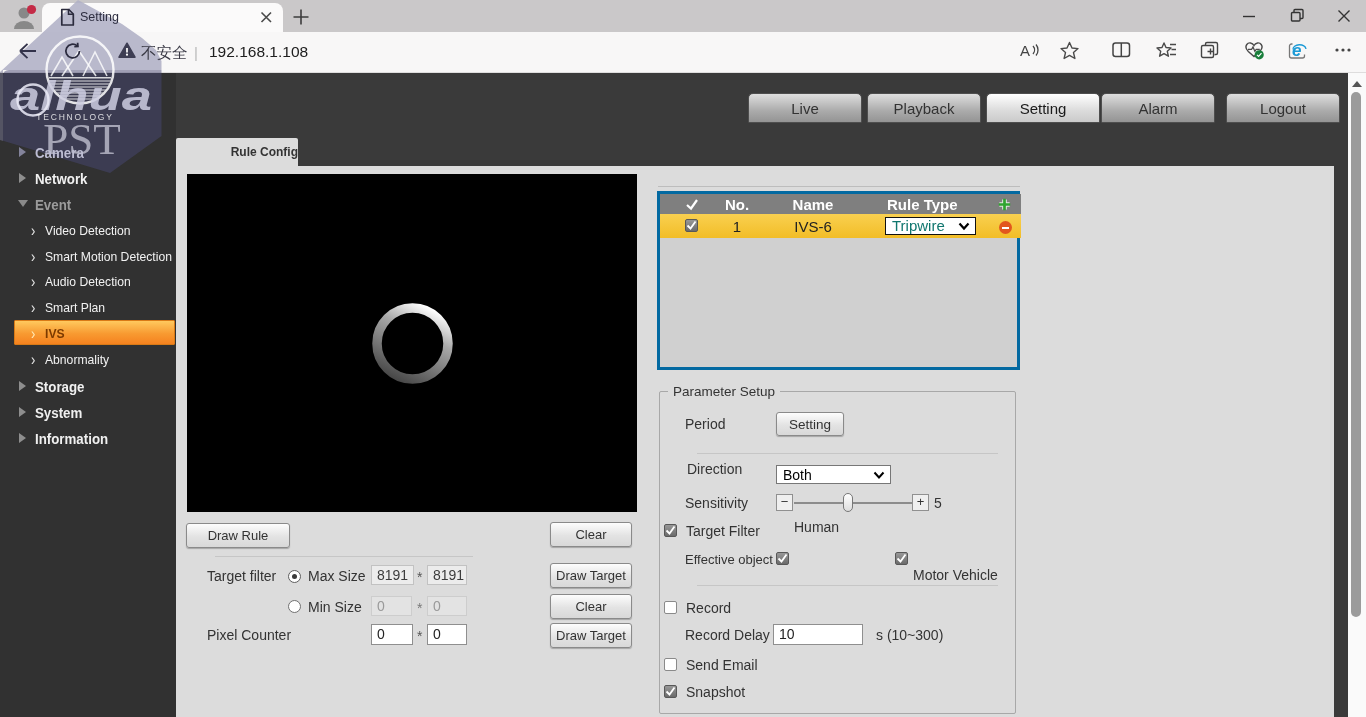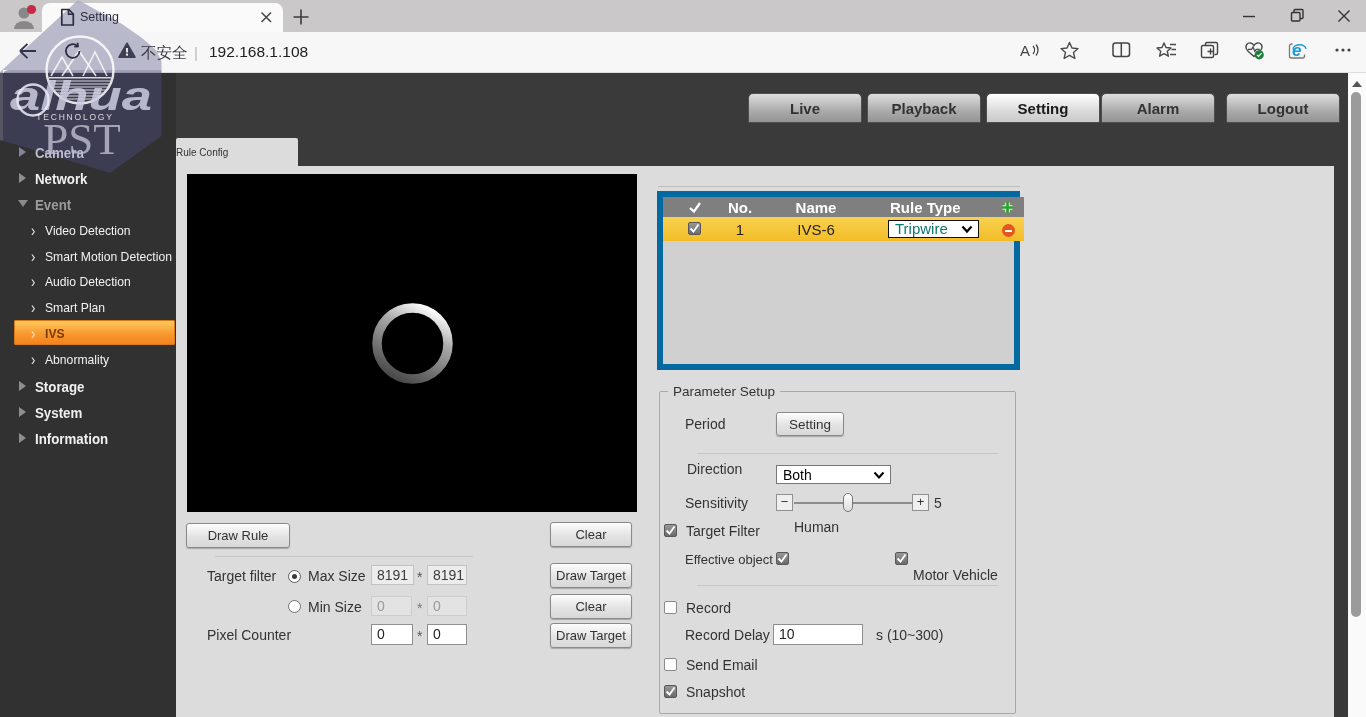--- a/index.html
+++ b/index.html
@@ -9,41 +9,41 @@
 #addrbar{left:0;top:32px;width:1366px;height:40px;background:#f8f7f7;border-bottom:1px solid #dedddd}
 .tbtxt{font-size:12.5px;color:#3c3c3c}
 
 #pgheader{left:0;top:72px;width:1348px;height:94px;background:#3a3a3a}
 #sidebar{left:0;top:72px;width:176px;height:645px;background:#313131}
 #content{left:176px;top:166px;width:1158px;height:551px;background:#dcdcdc}
 #rightmargin{left:1334px;top:166px;width:14px;height:551px;background:#3a3a3a}
 #scrollbar{left:1348px;top:72px;width:18px;height:645px;background:#fafafa}
 #sthumb{left:1351px;top:92px;width:10px;height:525px;background:#9b9b9b;border-radius:5px}
 
-.navbtn{top:93px;width:114px;height:30px;border:1px solid #4e4e4e;border-radius:5px 5px 1px 1px;background:linear-gradient(#dedede,#ababab 60%,#949494);text-align:center;line-height:30px;font-size:15px;font-weight:bold;color:#333;box-sizing:border-box}
+.navbtn{top:93px;width:114px;height:30px;border:1px solid #4e4e4e;border-radius:5px 5px 1px 1px;background:linear-gradient(#dedede,#ababab 60%,#949494);text-align:center;line-height:30px;font-size:15px;font-weight:normal;color:#333;box-sizing:border-box}
 .navon{background:linear-gradient(#ffffff,#dbdbdb 60%,#cacaca);color:#1a1a1a}
-#ruletab{left:176px;top:138px;width:122px;height:28px;background:#dcdcdc;text-align:left;line-height:29px;font-weight:normal;font-size:10px;color:#333;border-radius:2px 2px 0 0}
+#ruletab{left:176px;top:138px;width:122px;height:28px;background:#dcdcdc;text-align:right;line-height:29px;font-weight:bold;font-size:12px;color:#333;border-radius:2px 2px 0 0}
 
 .m1{left:35px;font-size:14px;font-weight:bold;color:#f0f0f0;height:16px;line-height:16px;white-space:nowrap;transform:scaleX(.95);transform-origin:0 0}
 .m2{left:45px;font-size:13.5px;color:#f2f2f2;height:16px;line-height:16px;white-space:nowrap;transform:scaleX(.9);transform-origin:0 0}
 .tri{width:0;height:0;border-style:solid}
 .chev{left:31px;font-size:13px;color:#e5e5e5;height:14px;line-height:14px;transform:scaleY(1.25)}
 #ivsbar{left:14px;top:320px;width:161px;height:25px;background:linear-gradient(#ffc95e,#f89a31 55%,#f5821f);border:1px solid #d97a16;border-radius:1px;box-sizing:border-box}
 
 #video{left:187px;top:174px;width:450px;height:338px;background:#000}
 .btn{background:linear-gradient(#fdfdfd,#e3e3e3 55%,#d8d8d8);border:1px solid #8a8a8a;border-radius:3px;color:#333;font-size:13px;text-align:center;box-sizing:border-box;box-shadow:0 1px 1px rgba(0,0,0,.25)}
 .lbl{font-size:14px;color:#333;height:15px;line-height:15px}
 .inp{box-sizing:border-box;font-size:14px;color:#222;background:#fff;border:1px solid #8f8f8f;padding-left:5px;line-height:19px}
 .radio{width:13px;height:13px;border:1px solid #707070;border-radius:50%;background:#fff;box-sizing:border-box}
 .cb{width:13px;height:13px;box-sizing:border-box}
 .cbon{background:linear-gradient(#989898,#6b6b6b);border:1px solid #585858;border-radius:2px}
 .cboff{background:#fff;border:1px solid #8a8a8a;border-radius:2px}
 .divl{height:1px;background:#c6c6c6}
 
-#tblwrap{left:657px;top:191px;width:363px;height:179px;background:#d0d0d0;border:6px solid #0369a1;box-sizing:border-box}
+#tblwrap{left:657px;top:191px;width:363px;height:179px;background:#d0d0d0;border:3px solid #0369a1;box-sizing:border-box}
 #tblhead{left:0;top:0;width:361px;height:20px;background:#7f7f7f;color:#fff;font-weight:bold;font-size:15px}
 #tblrow{left:0;top:20px;width:361px;height:24px;background:linear-gradient(#f9d050,#f2bd27)}
 
 #pset{left:659px;top:391px;width:357px;height:323px;border:1px solid #a8a8a8;border-radius:2px;box-sizing:border-box}
 #plegend{left:668px;top:384px;background:#dcdcdc;padding:0 5px;font-size:13.5px;color:#333;height:15px;line-height:15px}
 </style></head><body>
 <div id="app">
 
 <div class="abs" id="pgheader"></div>
 <div class="abs" id="sidebar"></div>

